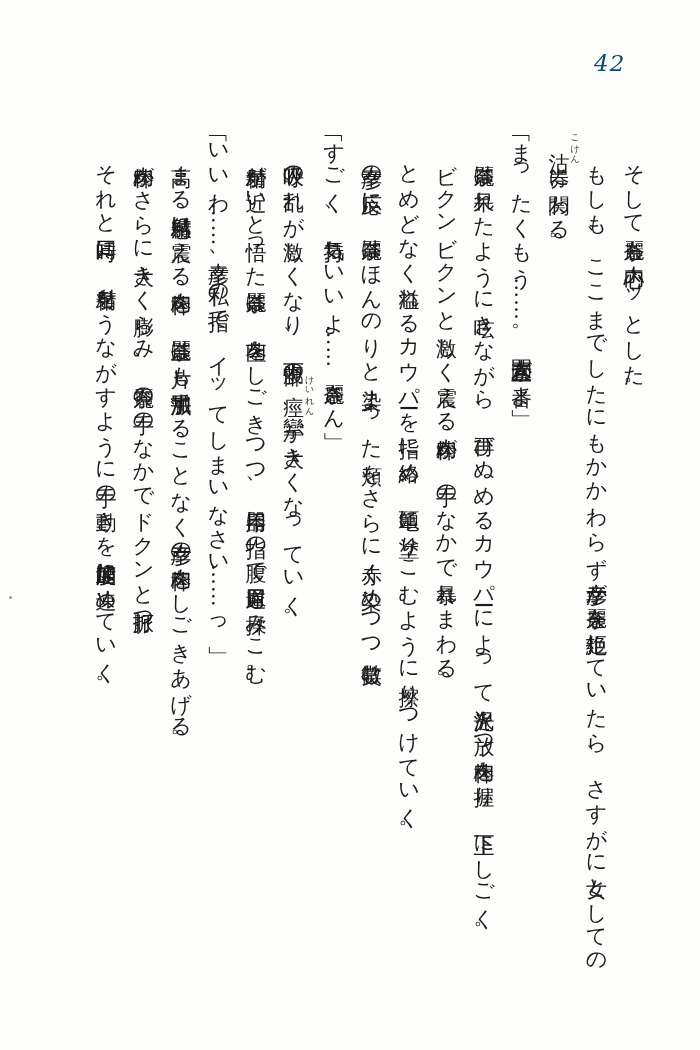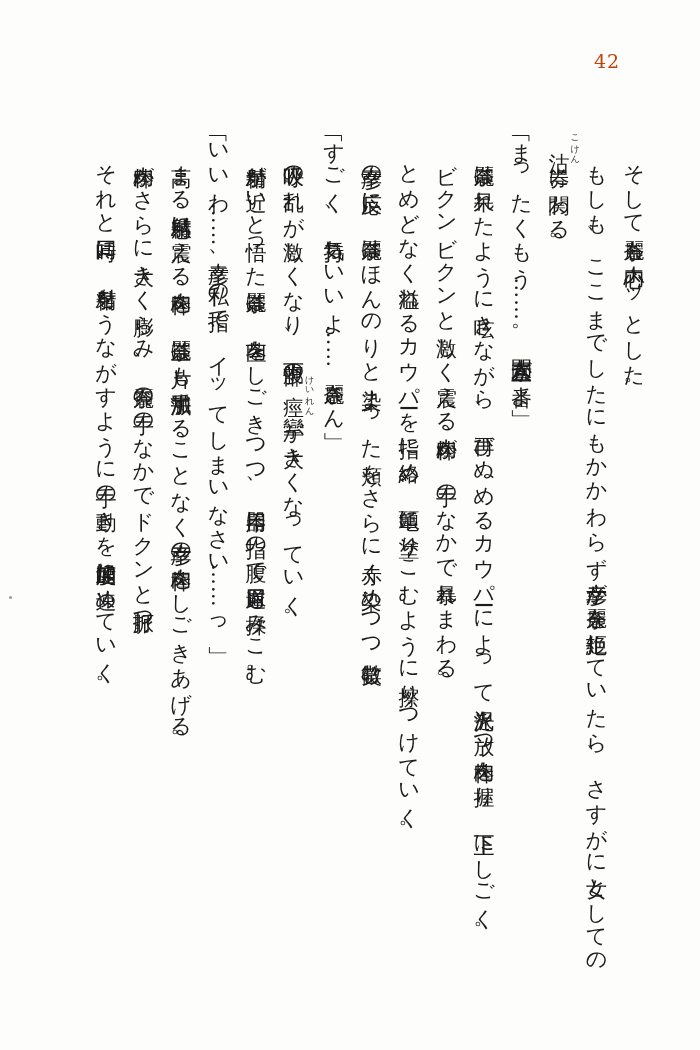--- a/index.html
+++ b/index.html
@@ -11,23 +11,24 @@
     width: 700px;
     height: 1050px;
     background: #fdfdfc;
     overflow: hidden;
     font-family: "DejaVu Serif", "Liberation Serif", serif;
   }
   .page-number {
     position: absolute;
     top: 50px;
     left: 594px;
-    font-size: 19px;
+    font-size: 23px;
     letter-spacing: 1px;
-    color: #c2410c;
+    color: #0c4a6e;
+    font-style: italic;
   }
   .text-body {
     position: absolute;
     top: 128px;
     right: 48px;
     width: 640px;
     height: 840px;
     writing-mode: vertical-rl;
     text-orientation: mixed;
     font-size: 21px;

